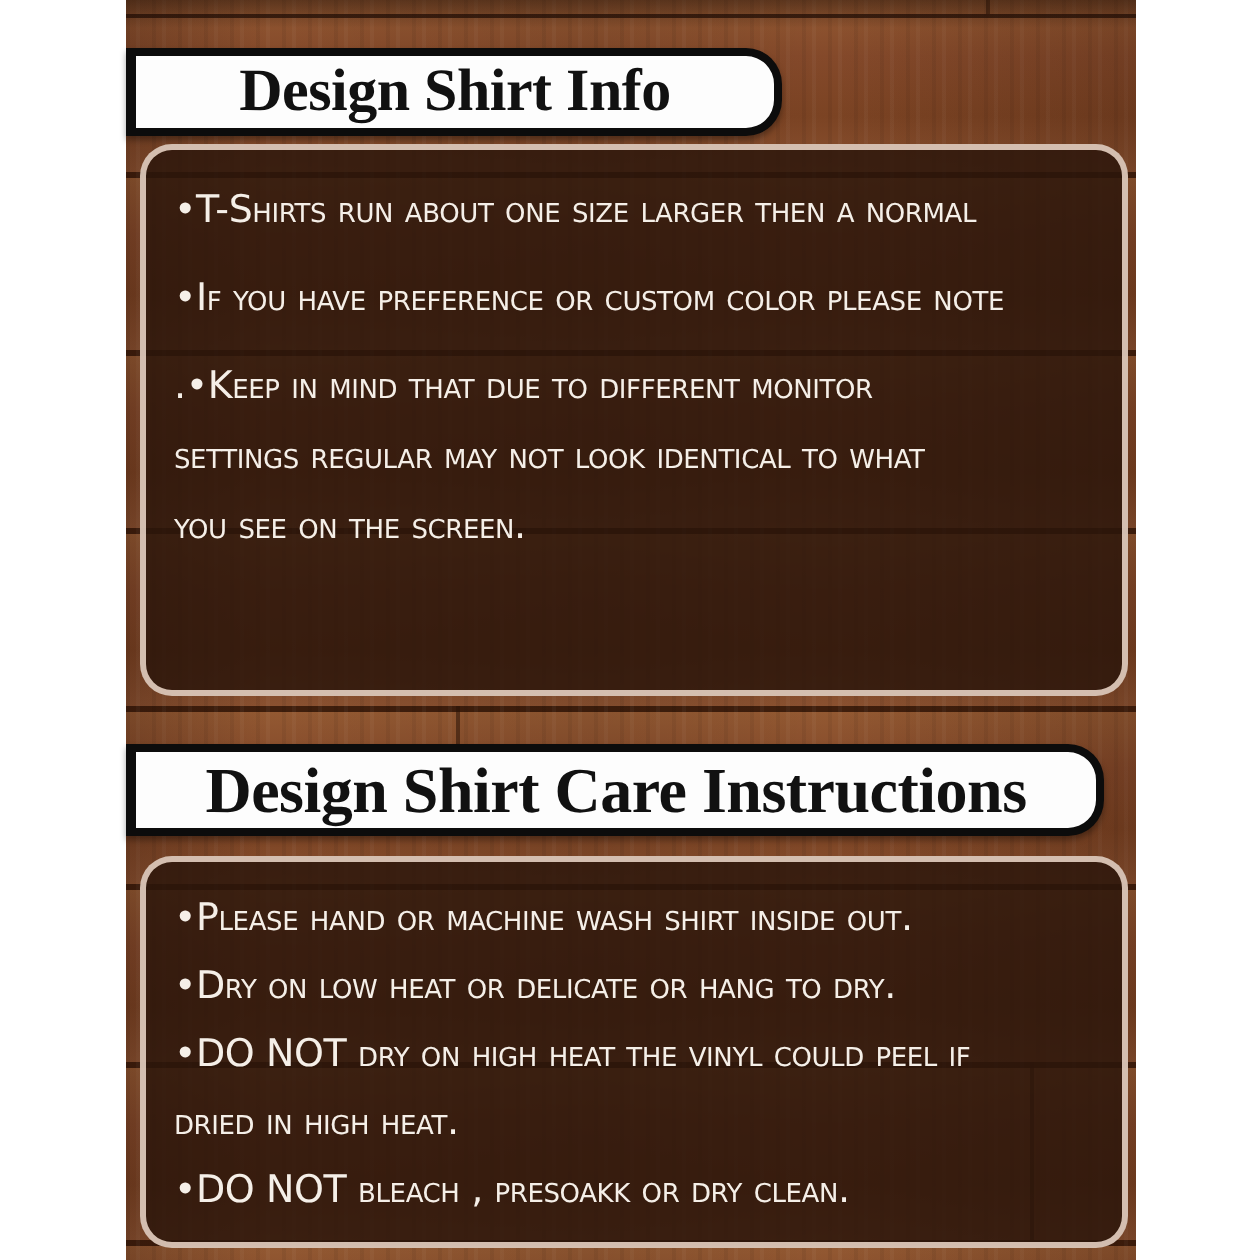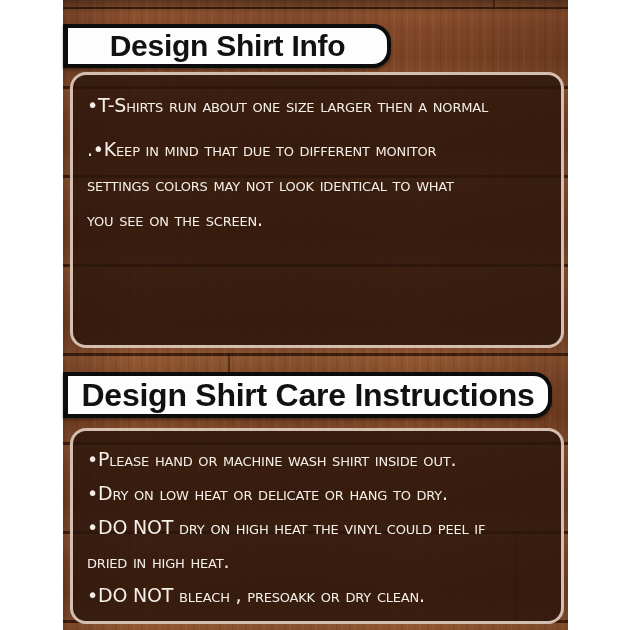--- a/index.html
+++ b/index.html
@@ -16,21 +16,21 @@
       repeating-linear-gradient(180deg,
         #935932 0px, #84492a 28px, #7b4323 58px, #8a5130 86px,
         #3f1e0c 86px, #3f1e0c 89px);
   }
   .seam{position:absolute;width:2px;background:rgba(40,18,8,0.55);}
   
   .banner{position:absolute;left:0;background:#fdfdfd;border:4px solid #0c0c0c;
           border-left-width:5px;border-radius:0 18px 18px 0;box-sizing:border-box;
           display:flex;align-items:center;justify-content:center;
           box-shadow:0 2px 3px rgba(0,0,0,0.35);}
-  .banner span{font-family:Liberation Sans, sans-serif;font-weight:800;color:#111;
+  .banner span{font-family:Liberation Serif, serif;font-weight:800;color:#111;
                white-space:nowrap;letter-spacing:-0.25px;}
   .banner.b1{top:24px;height:44px;width:328px;}
   .banner.b1 span{font-size:30px;}
   .banner.b2{top:372px;height:46px;width:489px;}
   .banner.b2 span{font-size:32px;}
   
   .panel{position:absolute;left:7px;width:494px;box-sizing:border-box;
          background:rgba(43,22,11,0.84);border:3px solid rgba(240,220,205,0.85);
          border-radius:16px;color:#f5efe8;
          font-variant:small-caps;font-size:19px;letter-spacing:-0.2px;}
@@ -60,24 +60,25 @@
 
     <div class="banner b1">
       <span>Design Shirt Info</span>
     </div>
 
     <div class="panel p1">
       <p>
         <span class="line" style="display:block">•T-Shirts run about one size larger then a normal</span>
       </p>
       <p>
+        <span class="line" style="display:block">•If you have preference or custom color please note</span>
       </p>
       <p>
         <span class="line" style="display:block">.•Keep in mind that due to different monitor</span>
-        <span class="line" style="display:block">settings colors may not look identical to what</span>
+        <span class="line" style="display:block">settings regular may not look identical to what</span>
         <span class="line" style="display:block">you see on the screen.</span>
       </p>
     </div>
 
 
     <div class="banner b2">
       <span>Design Shirt Care Instructions</span>
     </div>
 
     <div class="panel p2">

